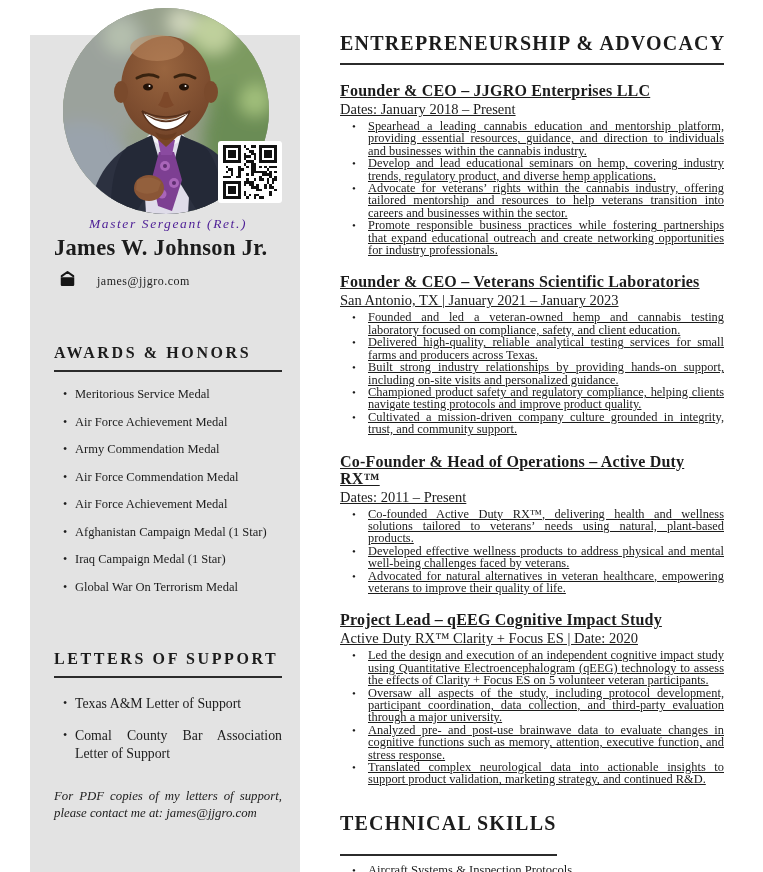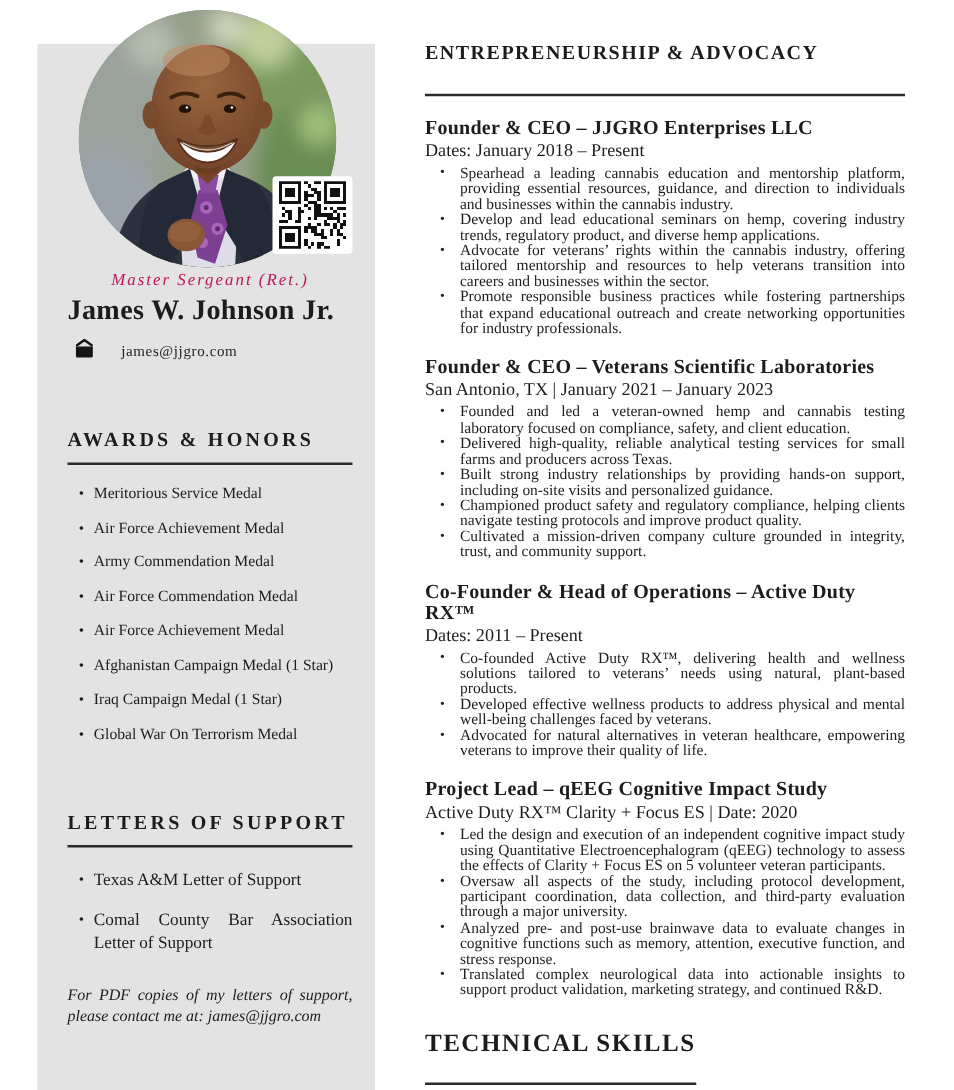--- a/index.html
+++ b/index.html
@@ -19,21 +19,21 @@
     position:absolute; left:63px; top:8px; width:206px; height:206px;
     border-radius:50%; overflow:hidden; z-index:3; background:#97a18c;
   }
   .qr-wrap {
     position:absolute; left:218px; top:141px; width:64px; height:62px;
     background:#ffffff; border-radius:3px; padding:4px; z-index:4;
   }
   .qr-wrap svg { width:100%; height:100%; display:block; shape-rendering:crispEdges; }
   .rank {
     text-align:center; font-style:italic; font-size:13.5px; letter-spacing:1.6px;
-    color:#be185d; line-height:17px;
+    color:#4c1d95; line-height:17px;
   }
   .person-name {
     text-align:left; font-weight:bold; font-size:22.5px; line-height:28px; margin-top:2px;
     letter-spacing:0.3px;
   }
   .email-row { display:flex; align-items:center; gap:20px; margin:8px 0 0 4px; height:22px; }
   .email-row svg { width:19px; height:18px; flex:0 0 auto; }
   .email-text { font-size:12px; letter-spacing:0.5px; }
   .side-heading {
     margin-top:50px; font-weight:bold; font-size:16px; letter-spacing:2.6px;
@@ -50,24 +50,24 @@
   ul.side-list.letters-list { margin-top:17px; }
   ul.side-list.letters-list li {
     font-size:13.8px; line-height:17.5px; margin-bottom:15px; text-align:justify;
   }
   .support-note {
     margin-top:26px; font-style:italic; font-size:12.8px; line-height:17px; text-align:justify;
   }
   
   .main { position:absolute; left:340px; top:30px; width:384px; }
   .page-heading {
-    font-weight:bold; font-size:16px; letter-spacing:1.2px; line-height:26px;
-    padding-bottom:19px; border-bottom:2px solid var(--rule,#2b2b2b); white-space:nowrap;
-  }
-  .section { margin-top:17px; }
+    font-weight:bold; font-size:20px; letter-spacing:1.2px; line-height:26px;
+    padding-bottom:7px; border-bottom:2px solid var(--rule,#2b2b2b); white-space:nowrap;
+  }
+  .section { margin-top:17px;text-decoration:underline; }
   .section + .section { margin-top:17px; }
   .job-title { font-weight:bold; font-size:16px; line-height:17px; letter-spacing:0.2px; }
   .job-sub { font-size:14.5px; line-height:16px; margin-top:2px; }
   ul.bullets { list-style:none; margin-top:3px; }
   ul.bullets li {
     position:relative; padding-left:28px; font-size:12.4px; line-height:12.4px;
     text-align:justify;
   }
   ul.bullets li::before { content:"•"; position:absolute; left:12px; top:0; font-size:11px; }
   .skills-heading-wrap { margin-top:24px; }

